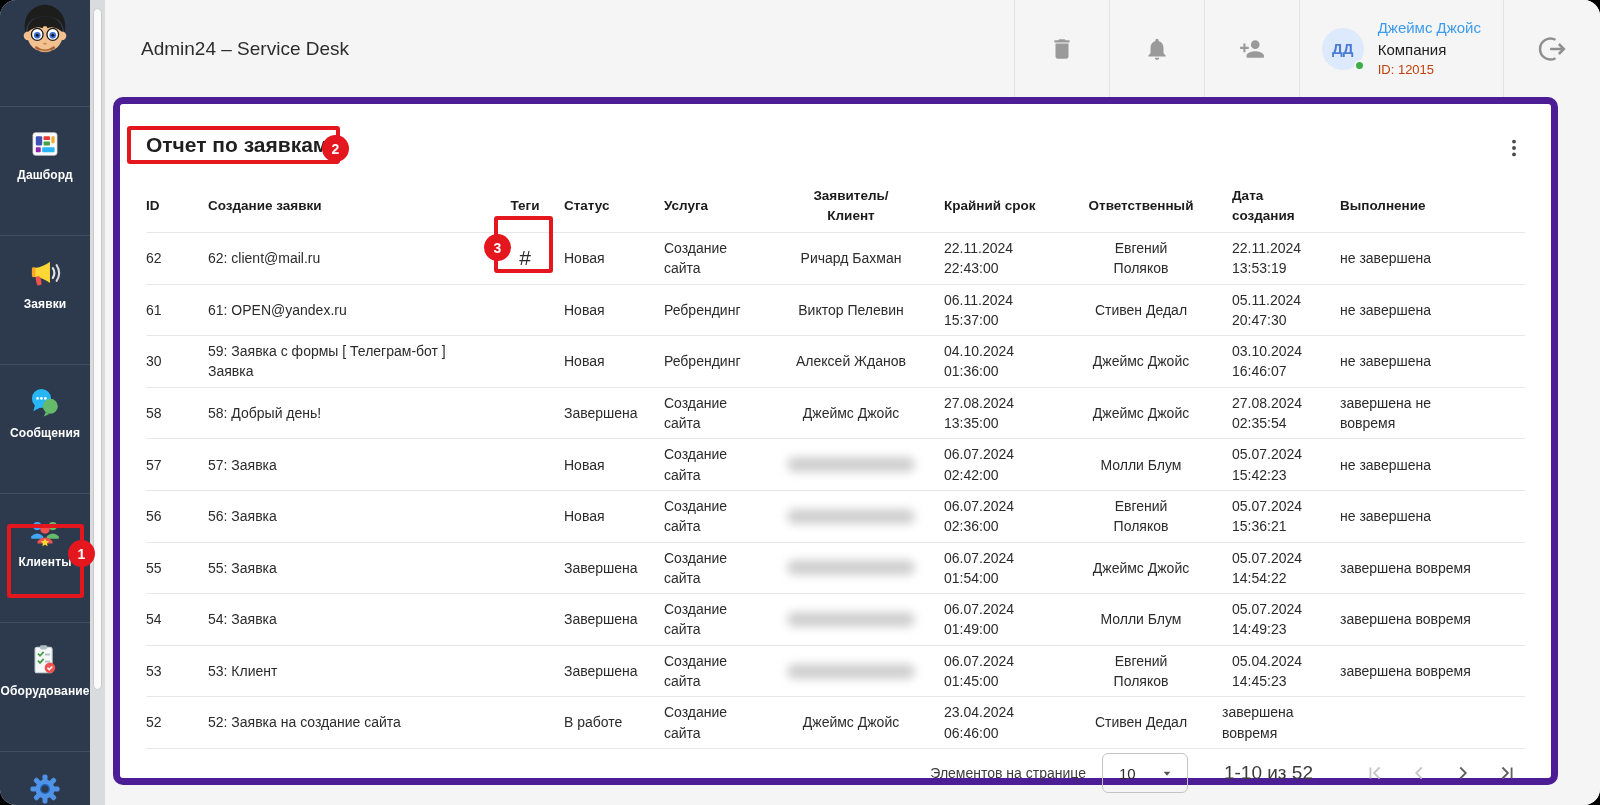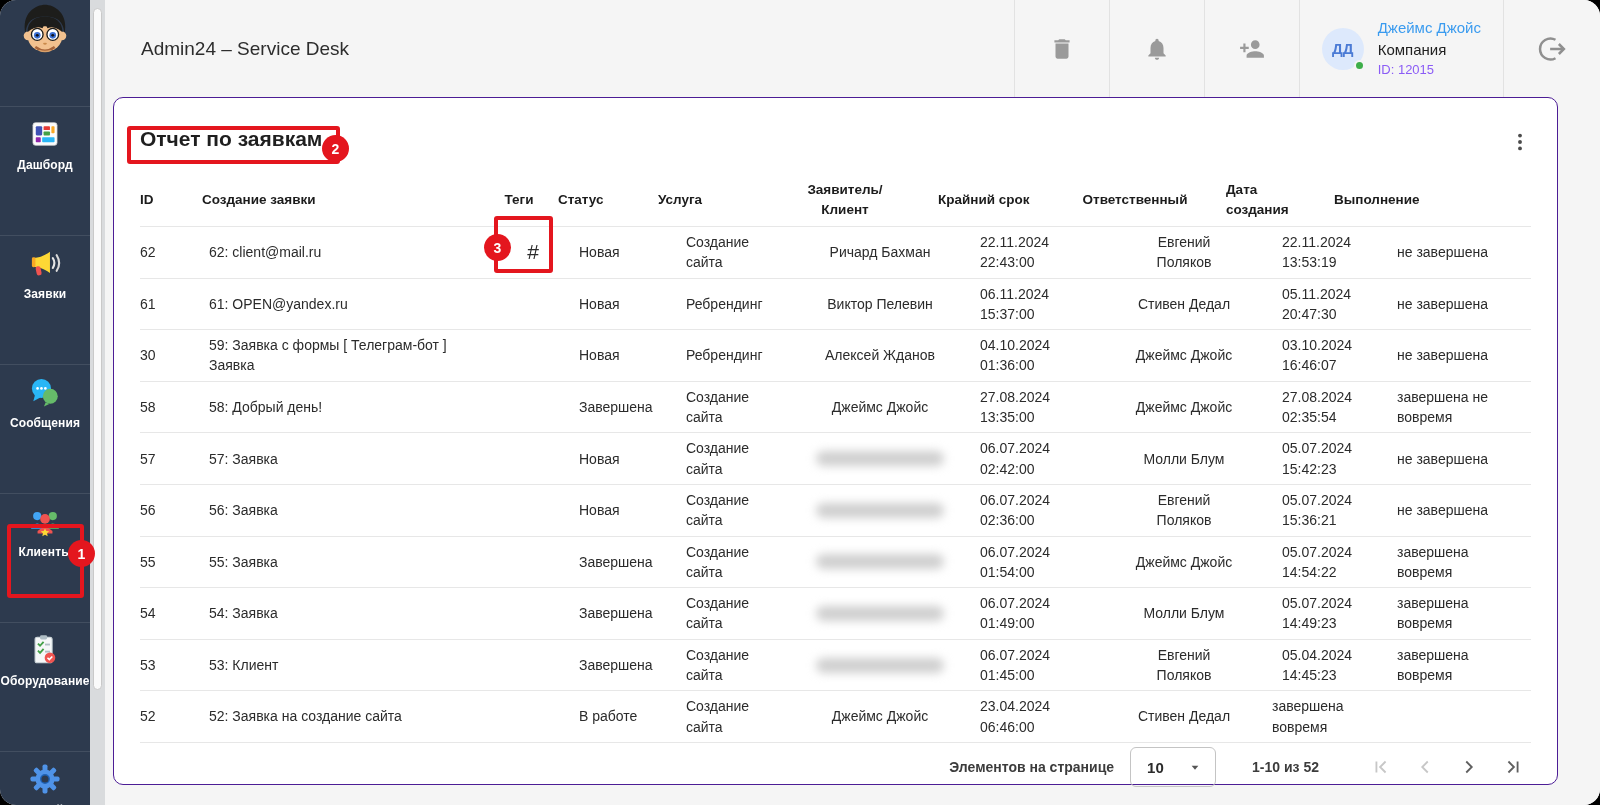--- a/index.html
+++ b/index.html
@@ -4,21 +4,21 @@
 <style>
   html,body{margin:0;padding:0;background:#000;}
   *{box-sizing:border-box;font-family:"Liberation Sans","DejaVu Sans",sans-serif;}
   .screen{position:relative;width:1600px;height:805px;background:#f5f5f5;border-radius:16px;overflow:hidden;display:flex;margin:0 auto;}
 
   
   .sidebar{width:90px;background:#2d3a4e;color:#fff;display:flex;flex-direction:column;flex-shrink:0;}
   .sb-avatar{height:97px;display:flex;align-items:center;justify-content:center;cursor:pointer;}
   .sb-avatar svg{width:62px;height:62px;}
   .sb-items{display:flex;flex-direction:column;}
-  .sb-item{height:85px;display:flex;flex-direction:column;align-items:center;justify-content:flex-start;padding-top:10px;border-top:1px solid rgba(255,255,255,0.10);cursor:pointer;margin-top:44px;}
+  .sb-item{height:85px;display:flex;flex-direction:column;align-items:center;justify-content:center;padding-top:10px;border-top:1px solid rgba(255,255,255,0.10);cursor:pointer;margin-top:44px;}
   .sb-item svg{width:34px;height:34px;}
   .sb-label{font-size:12px;font-weight:700;margin-top:7px;letter-spacing:.1px;white-space:nowrap;}
   .sb-partial{border-top:1px solid rgba(255,255,255,0.10);height:28px;display:flex;justify-content:center;}
   .sb-partial .orange-bar{margin-top:16px;width:34px;height:12px;border-radius:3px;background:#e2572b;}
 
   
   .sb-scrollbar{width:15px;background:#d9dbdd;flex-shrink:0;position:relative;}
   .sb-scrollbar .thumb{position:absolute;left:3px;top:8px;width:9px;height:682px;background:#fafafa;border:1px solid #c9c9c9;border-radius:6px;}
 
   
@@ -28,55 +28,55 @@
   .tb-spacer{flex:1;}
   .tb-divider{width:1px;background:#e2e2e2;}
   .tb-btn{width:94px;border:none;background:transparent;display:flex;align-items:center;justify-content:center;cursor:pointer;padding:0;}
   .tb-btn svg{width:26px;height:26px;fill:#9a9a9a;}
   .user-block{display:flex;align-items:center;padding:0 22px;cursor:pointer;}
   .ud-avatar{position:relative;width:42px;height:42px;border-radius:50%;background:#dde9fc;color:#4b7bd5;font-weight:700;font-size:15px;display:flex;align-items:center;justify-content:center;flex-shrink:0;}
   .online-dot{position:absolute;right:-1px;bottom:-1px;width:11px;height:11px;border-radius:50%;background:#3dae49;border:2px solid #f5f5f5;}
   .ud-text{margin-left:14px;line-height:1.45;}
   .ud-name{color:#3a9bef;font-size:15px;white-space:nowrap;}
   .ud-company{color:#212121;font-size:15px;}
-  .ud-id{color:#8b5cf6;font-size:13px;}
+  .ud-id{color:#c2410c;font-size:13px;}
   .logout-btn{width:96px;border:none;background:transparent;display:flex;align-items:center;justify-content:center;cursor:pointer;}
   .logout-btn svg{width:30px;height:30px;stroke:#8f8f8f;fill:none;stroke-width:2;}
 
   
   .content{flex:1;display:flex;min-height:0;}
-  .card{flex:1;background:#fff;border:1px solid #4c1d95;border-radius:10px;margin:0 42px 20px 8px;padding:0 26px;display:flex;flex-direction:column;min-width:0;}
+  .card{flex:1;background:#fff;border:7px solid #4c1d95;border-radius:10px;margin:0 42px 20px 8px;padding:0 26px;display:flex;flex-direction:column;min-width:0;}
   .card-head{display:flex;align-items:flex-start;justify-content:space-between;padding-top:27px;}
   .card-title{margin:0;font-size:21px;font-weight:700;color:#1f1f1f;line-height:1.3;}
   .kebab{border:none;background:transparent;cursor:pointer;padding:6px;margin-right:-6px;}
   .kebab svg{width:22px;height:22px;fill:#4b4b4b;}
 
   
   .table{margin-top:12px;}
   .trow{display:grid;grid-template-columns:62px 290px 66px 100px 118px 150px 140px 150px 118px 1fr;border-bottom:1px solid #e7e7e7;}
   .tcell{display:flex;align-items:center;font-size:14px;color:#2b2b2b;line-height:1.45;padding:5px 12px 5px 0;}
   .thead .tcell{font-size:13.5px;font-weight:700;color:#1c1c1c;min-height:52px;}
-  .tdata{min-height:51px;gap:7px;}
+  .tdata{min-height:51px;}
   .col-tags,.col-client,.col-responsible{justify-content:center;text-align:center;}
   .col-deadline{padding-left:12px;}
   .col-created{padding-left:10px;}
   .col-service span{display:inline-block;max-width:86px;}
   .col-responsible span{display:inline-block;max-width:100px;}
   .col-completion span{display:inline-block;max-width:140px;}
   .col-deadline span,.col-created span{display:inline-block;max-width:96px;}
   .thead .col-client{white-space:pre-line;}
   .tag-hash{font-size:21px;color:#2b2b2b;cursor:pointer;}
   .blur-blob{width:128px;height:15px;border-radius:8px;background:#cwd;background:#cfcfcf;filter:blur(5px);}
 
   
-  .card-footer{margin-top:auto;min-height:49px;display:flex;align-items:center;justify-content:flex-end;padding:4px 2px;font-weight:bold;}
+  .card-footer{margin-top:auto;min-height:49px;display:flex;align-items:center;justify-content:flex-end;padding:4px 2px;}
   .pg-label{font-size:14px;color:#3c3c3c;margin-right:16px;}
   .pg-select{width:86px;height:40px;border:1px solid #c4c4c4;border-radius:6px;display:flex;align-items:center;justify-content:space-between;padding:0 12px 0 16px;font-size:15px;color:#2b2b2b;cursor:pointer;}
   .pg-select svg{width:16px;height:16px;fill:#555;}
-  .pg-range{font-size:14px;color:#3c3c3c;margin:0 34px 0 36px;}
+  .pg-range{font-size:19px;color:#3c3c3c;margin:0 34px 0 36px;}
   .pg-btn{width:32px;height:32px;border:none;background:transparent;display:flex;align-items:center;justify-content:center;margin-left:12px;cursor:pointer;padding:0;}
   .pg-btn svg{width:22px;height:22px;fill:none;stroke-width:2;}
   .pg-btn.enabled svg{stroke:#5f5f5f;}
   .pg-btn.disabled svg{stroke:#c7c7c7;}
 
   
   .ann-box{position:absolute;border:4px solid #e4161e;border-radius:3px;z-index:20;pointer-events:none;}
   .ann-badge{position:absolute;width:27px;height:27px;border-radius:50%;background:#e4161e;color:#fff;font-size:14px;font-weight:700;display:flex;align-items:center;justify-content:center;}
   #ann1{left:7px;top:524px;width:77px;height:74px;}
   #ann1 .ann-badge{right:-15px;top:12px;}

